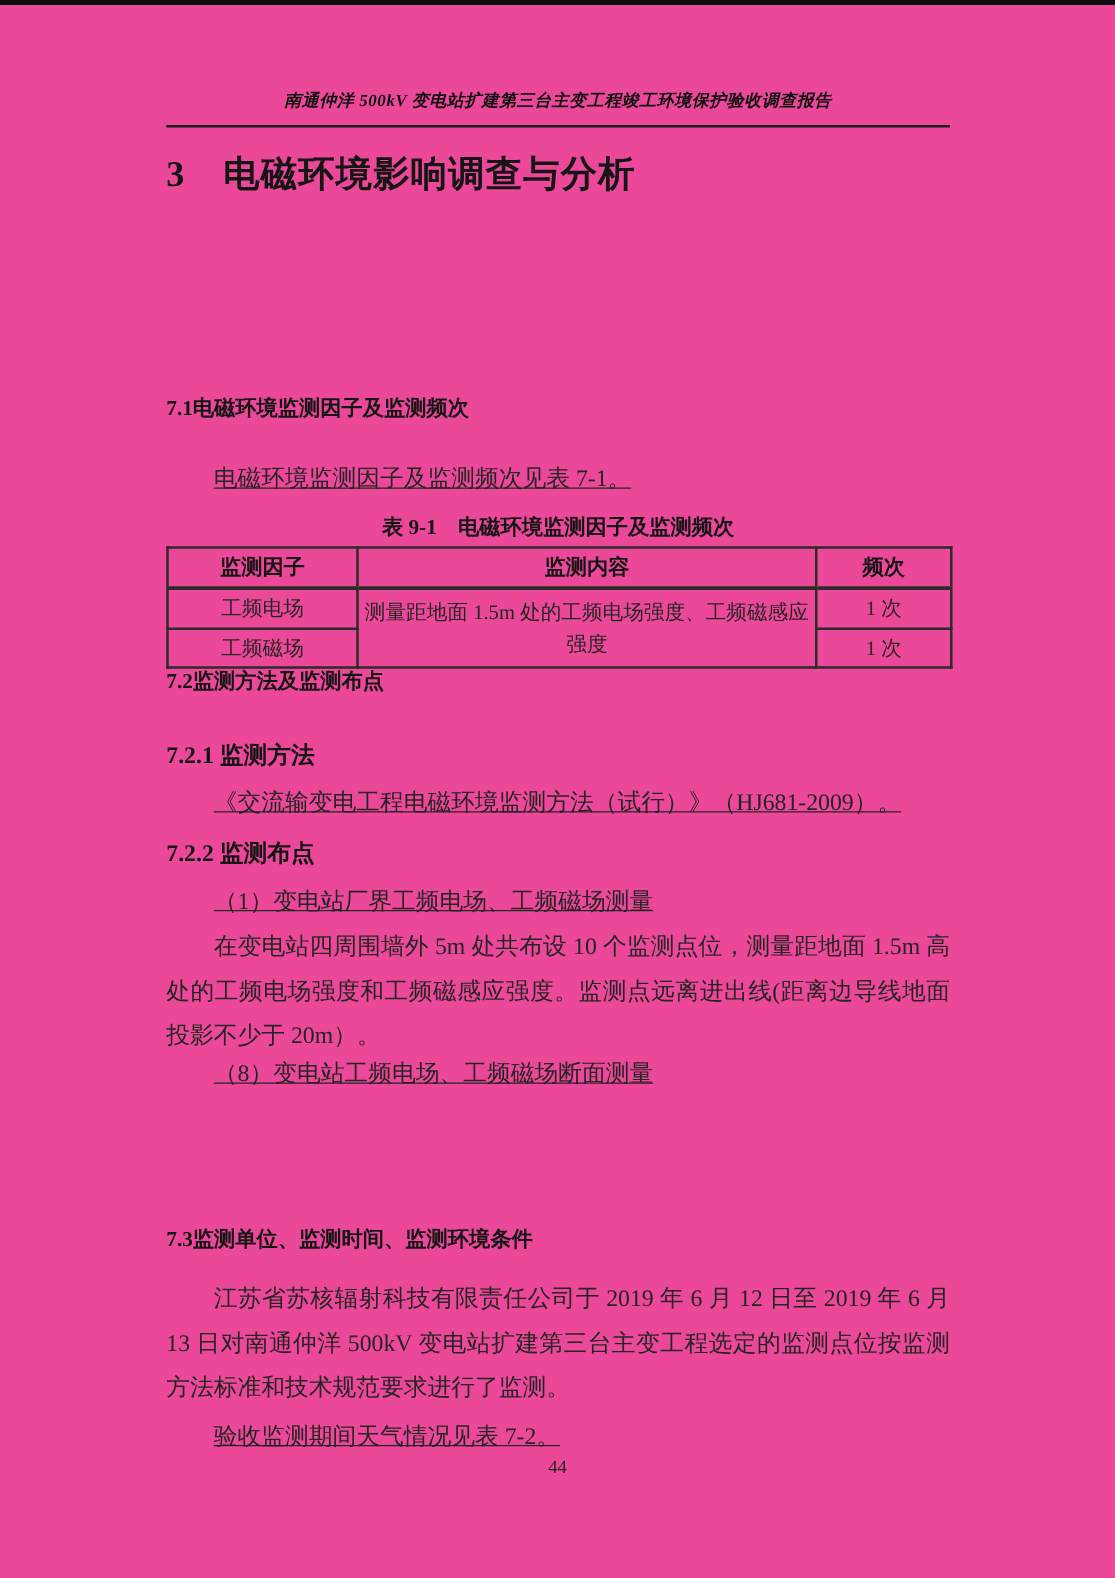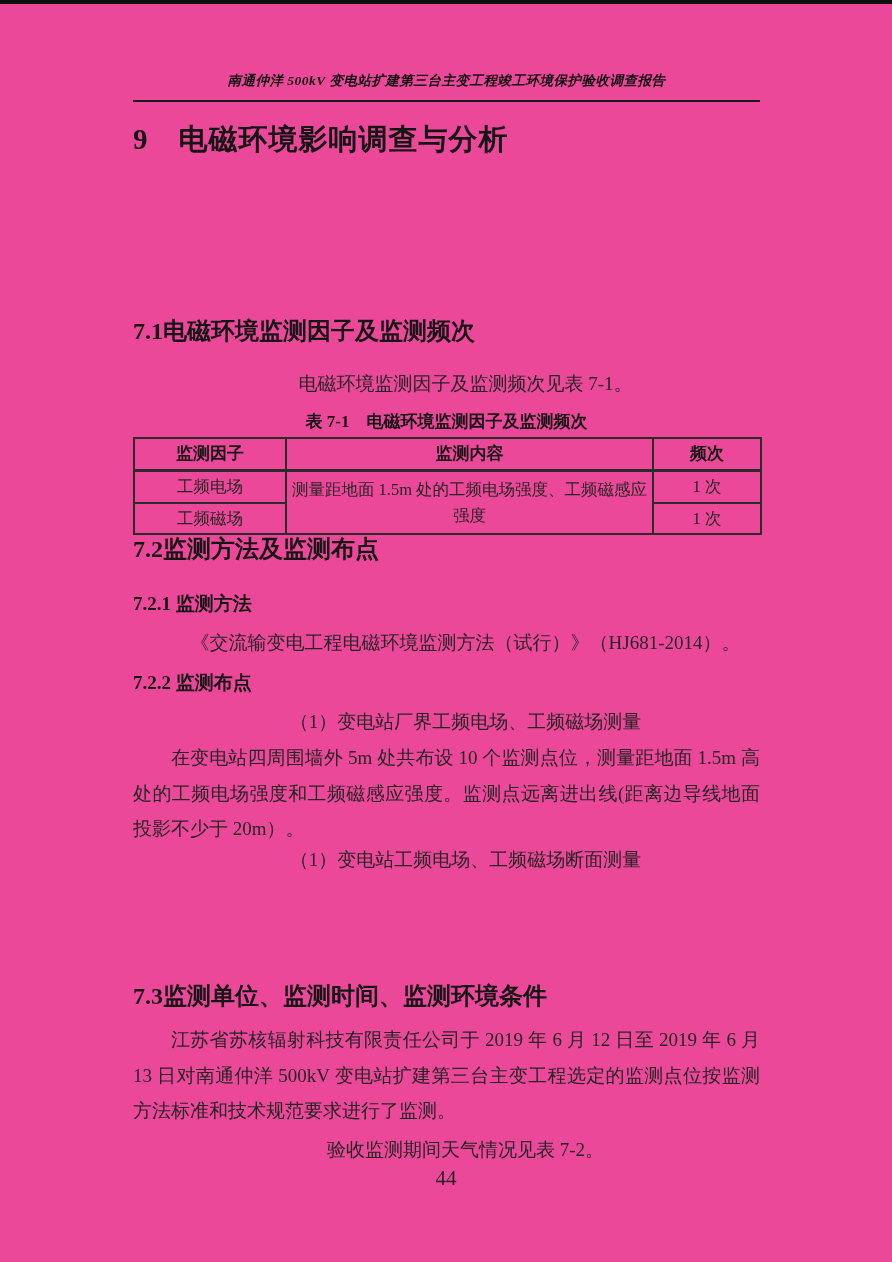--- a/index.html
+++ b/index.html
@@ -35,35 +35,35 @@
     position: absolute; top: 100px; left: 0; width: 100%;
     border-top: 2px solid #1a1a1a;
   }
   .chapter-title {
     position: absolute; top: 120px; left: 0;
     font-size: 29px; font-weight: bold; letter-spacing: 1px;
     color: #151515; white-space: nowrap;
   }
   .h2x {
     position: absolute; left: 0;
-    font-size: 24px; font-weight: bold;
+    font-size: 17px; font-weight: bold;
     color: #151515; white-space: nowrap;
   }
   .h3x {
     position: absolute; left: 0;
     font-size: 19px; font-weight: bold;
     color: #151515; white-space: nowrap;
   }
   .body-p {
     position: absolute; left: 0; width: 627px;
     font-size: 19px; line-height: 35.5px;
     text-align: justify; text-indent: 2em;
     color: #242424;
   }
-  .single { white-space: nowrap; text-align: center; }
+  .single { white-space: nowrap; text-align: left; text-decoration: underline; }
   .tbl-caption {
     position: absolute; top: 410px; left: 0; width: 627px;
     text-align: center; font-size: 17px; font-weight: bold;
     color: #151515;
   }
   .tbl-wrap { position: absolute; top: 437px; left: 0; width: 627px; }
   table.monitor {
     width: 627px;
     border-collapse: collapse;
     table-layout: fixed;
@@ -77,42 +77,42 @@
     padding: 2px 4px;
   }
   table.monitor th {
     font-size: 17px; font-weight: bold; color: #151515;
     height: 30px;
     border-bottom-width: 3px;
   }
   table.monitor td { height: 31px; }
   .page-number {
     position: absolute; top: 1166px; left: 0; width: 100%;
-    text-align: center; font-size: 21px; color: #242424;
+    text-align: center; font-size: 15px; color: #242424;
   }
 </style>
 </head>
 <body>
 
 <div class="page">
   <div class="topbar"></div>
 
   <div class="content">
 
     <div class="doc-header">南通仲洋 500kV 变电站扩建第三台主变工程竣工环境保护验收调查报告</div>
     <div class="doc-header-rule"></div>
 
-    <h1 class="chapter-title">9　电磁环境影响调查与分析</h1>
+    <h1 class="chapter-title">3　电磁环境影响调查与分析</h1>
 
 
     <h2 class="h2x" style="top:315px;">7.1电磁环境监测因子及监测频次</h2>
 
     <p class="body-p single" style="top:366px;">电磁环境监测因子及监测频次见表 7-1。</p>
 
-    <div class="tbl-caption">表 7-1　电磁环境监测因子及监测频次</div>
+    <div class="tbl-caption">表 9-1　电磁环境监测因子及监测频次</div>
 
     <div class="tbl-wrap">
       <table class="monitor">
         <colgroup>
           <col style="width:152px">
             <col style="width:367px">
             <col style="width:108px">
         </colgroup>
         <thead>
           <tr>
@@ -132,29 +132,29 @@
             <td>1 次</td>
           </tr>
         </tbody>
       </table>
     </div>
 
     <h2 class="h2x" style="top:533px;">7.2监测方法及监测布点</h2>
 
     <h3 class="h3x" style="top:591px;">7.2.1 监测方法</h3>
 
-    <p class="body-p single" style="top:625px;">《交流输变电工程电磁环境监测方法（试行）》（HJ681-2014）。</p>
+    <p class="body-p single" style="top:625px;">《交流输变电工程电磁环境监测方法（试行）》（HJ681-2009）。</p>
 
     <h3 class="h3x" style="top:670px;">7.2.2 监测布点</h3>
 
     <p class="body-p single" style="top:704px;">（1）变电站厂界工频电场、工频磁场测量</p>
 
     <p class="body-p" style="top:740px;">在变电站四周围墙外 5m 处共布设 10 个监测点位，测量距地面 1.5m 高处的工频电场强度和工频磁感应强度。监测点远离进出线(距离边导线地面投影不少于 20m）。</p>
 
-    <p class="body-p single" style="top:842px;">（1）变电站工频电场、工频磁场断面测量</p>
+    <p class="body-p single" style="top:842px;">（8）变电站工频电场、工频磁场断面测量</p>
 
 
 
     <h2 class="h2x" style="top:980px;">7.3监测单位、监测时间、监测环境条件</h2>
 
     <p class="body-p" style="top:1022px;">江苏省苏核辐射科技有限责任公司于 2019 年 6 月 12 日至 2019 年 6 月 13 日对南通仲洋 500kV 变电站扩建第三台主变工程选定的监测点位按监测方法标准和技术规范要求进行了监测。</p>
 
     <p class="body-p single" style="top:1132px;">验收监测期间天气情况见表 7-2。</p>
   </div>
 

